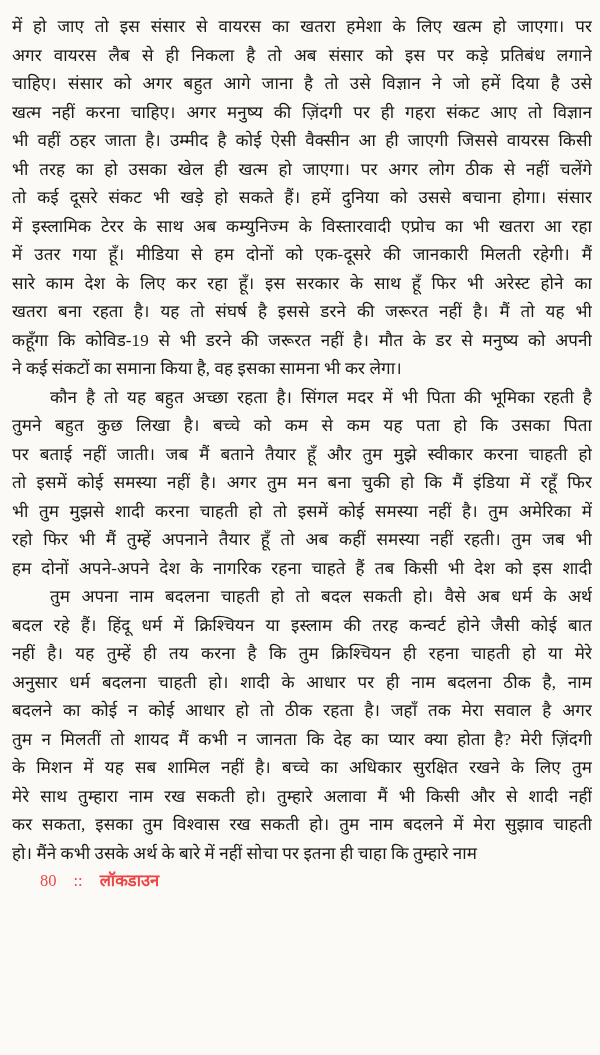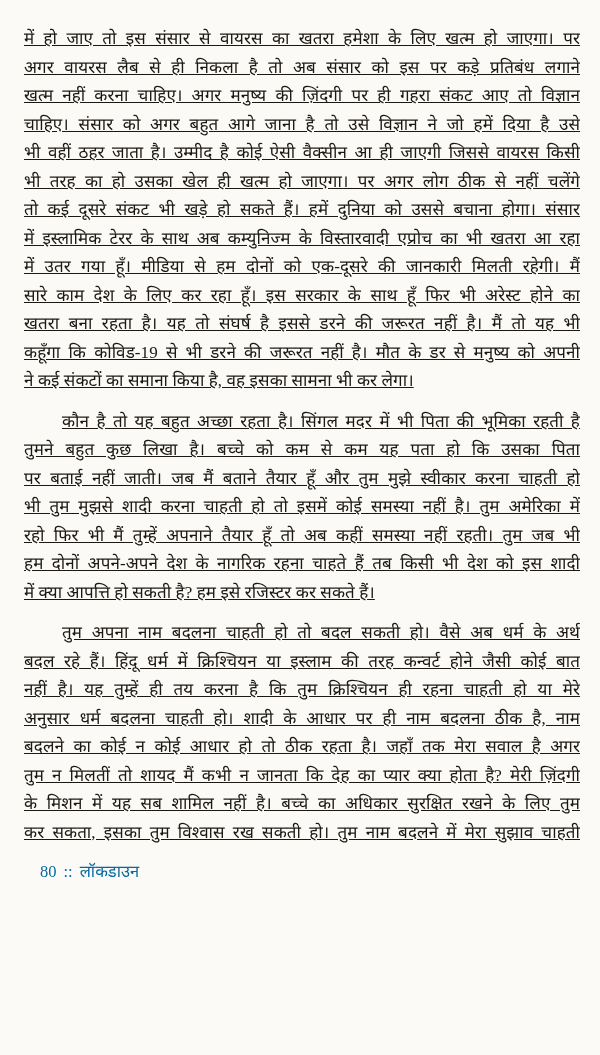--- a/index.html
+++ b/index.html
@@ -15,91 +15,91 @@
   .page {
     box-sizing: border-box;
     width: 600px;
     height: 1055px;
     padding: 13px 8px 0 12px;
     font-family: "Liberation Serif", "DejaVu Sans", serif;
     color: #1b1712;
     font-size: 17px;
   }
   .para {
-    margin: 12px;
+    margin: 0;
     padding: 0;
-    text-decoration: underline;
   }
   .line {
     height: 28.5px;
     line-height: 28.5px;
     overflow: hidden;
     white-space: normal;
     text-align: justify;
     text-align-last: justify;
     letter-spacing: 0.1px;
   }
   .line.last {
     text-align-last: left;
   }
   .para.indented .line:first-child {
     text-indent: 38px;
   }
   .footer {
-    margin-top: 7px;
     padding-left: 28px;
     font-size: 16.5px;
     line-height: 26px;
     display: flex;
     align-items: baseline;
-    gap: 7px;
-    color: #0369a1;
+    gap: 17px;
+    color: #ef4444;
   }
   .footer .book-title {
-    font-weight: normal;
+    font-weight: bold;
   }
 </style>
 </head>
 <body>
 
 <div class="page">
   <div>
       <div class="para">
         <div class="line">में हो जाए तो इस संसार से वायरस का खतरा हमेशा के लिए खत्म हो जाएगा। पर</div>
         <div class="line">अगर वायरस लैब से ही निकला है तो अब संसार को इस पर कड़े प्रतिबंध लगाने</div>
+        <div class="line">चाहिए। संसार को अगर बहुत आगे जाना है तो उसे विज्ञान ने जो हमें दिया है उसे</div>
         <div class="line">खत्म नहीं करना चाहिए। अगर मनुष्य की ज़िंदगी पर ही गहरा संकट आए तो विज्ञान</div>
-        <div class="line">चाहिए। संसार को अगर बहुत आगे जाना है तो उसे विज्ञान ने जो हमें दिया है उसे</div>
         <div class="line">भी वहीं ठहर जाता है। उम्मीद है कोई ऐसी वैक्सीन आ ही जाएगी जिससे वायरस किसी</div>
         <div class="line">भी तरह का हो उसका खेल ही खत्म हो जाएगा। पर अगर लोग ठीक से नहीं चलेंगे</div>
         <div class="line">तो कई दूसरे संकट भी खड़े हो सकते हैं। हमें दुनिया को उससे बचाना होगा। संसार</div>
         <div class="line">में इस्लामिक टेरर के साथ अब कम्युनिज्म के विस्तारवादी एप्रोच का भी खतरा आ रहा</div>
         <div class="line">में उतर गया हूँ। मीडिया से हम दोनों को एक-दूसरे की जानकारी मिलती रहेगी। मैं</div>
         <div class="line">सारे काम देश के लिए कर रहा हूँ। इस सरकार के साथ हूँ फिर भी अरेस्ट होने का</div>
         <div class="line">खतरा बना रहता है। यह तो संघर्ष है इससे डरने की जरूरत नहीं है। मैं तो यह भी</div>
         <div class="line">कहूँगा कि कोविड-19 से भी डरने की जरूरत नहीं है। मौत के डर से मनुष्य को अपनी</div>
         <div class="line last">ने कई संकटों का समाना किया है, वह इसका सामना भी कर लेगा।</div>
       </div>
       <div class="para indented">
         <div class="line">कौन है तो यह बहुत अच्छा रहता है। सिंगल मदर में भी पिता की भूमिका रहती है</div>
         <div class="line">तुमने बहुत कुछ लिखा है। बच्चे को कम से कम यह पता हो कि उसका पिता</div>
         <div class="line">पर बताई नहीं जाती। जब मैं बताने तैयार हूँ और तुम मुझे स्वीकार करना चाहती हो</div>
+        <div class="line">तो इसमें कोई समस्या नहीं है। अगर तुम मन बना चुकी हो कि मैं इंडिया में रहूँ फिर</div>
         <div class="line">भी तुम मुझसे शादी करना चाहती हो तो इसमें कोई समस्या नहीं है। तुम अमेरिका में</div>
         <div class="line">रहो फिर भी मैं तुम्हें अपनाने तैयार हूँ तो अब कहीं समस्या नहीं रहती। तुम जब भी</div>
         <div class="line">हम दोनों अपने-अपने देश के नागरिक रहना चाहते हैं तब किसी भी देश को इस शादी</div>
-        <div class="line last">में क्या आपत्ति हो सकती है? हम इसे रजिस्टर कर सकते हैं।</div>
       </div>
       <div class="para indented">
         <div class="line">तुम अपना नाम बदलना चाहती हो तो बदल सकती हो। वैसे अब धर्म के अर्थ</div>
         <div class="line">बदल रहे हैं। हिंदू धर्म में क्रिश्चियन या इस्लाम की तरह कन्वर्ट होने जैसी कोई बात</div>
         <div class="line">नहीं है। यह तुम्हें ही तय करना है कि तुम क्रिश्चियन ही रहना चाहती हो या मेरे</div>
         <div class="line">अनुसार धर्म बदलना चाहती हो। शादी के आधार पर ही नाम बदलना ठीक है, नाम</div>
         <div class="line">बदलने का कोई न कोई आधार हो तो ठीक रहता है। जहाँ तक मेरा सवाल है अगर</div>
         <div class="line">तुम न मिलतीं तो शायद मैं कभी न जानता कि देह का प्यार क्या होता है? मेरी ज़िंदगी</div>
         <div class="line">के मिशन में यह सब शामिल नहीं है। बच्चे का अधिकार सुरक्षित रखने के लिए तुम</div>
+        <div class="line">मेरे साथ तुम्हारा नाम रख सकती हो। तुम्हारे अलावा मैं भी किसी और से शादी नहीं</div>
         <div class="line">कर सकता, इसका तुम विश्वास रख सकती हो। तुम नाम बदलने में मेरा सुझाव चाहती</div>
+        <div class="line last">हो। मैंने कभी उसके अर्थ के बारे में नहीं सोचा पर इतना ही चाहा कि तुम्हारे नाम</div>
       </div>
     </div>
   <div class="footer">
     <span>80</span>
     <span>::</span>
     <span class="book-title">लॉकडाउन</span>
   </div>
 </div>
 
 </body></html>

